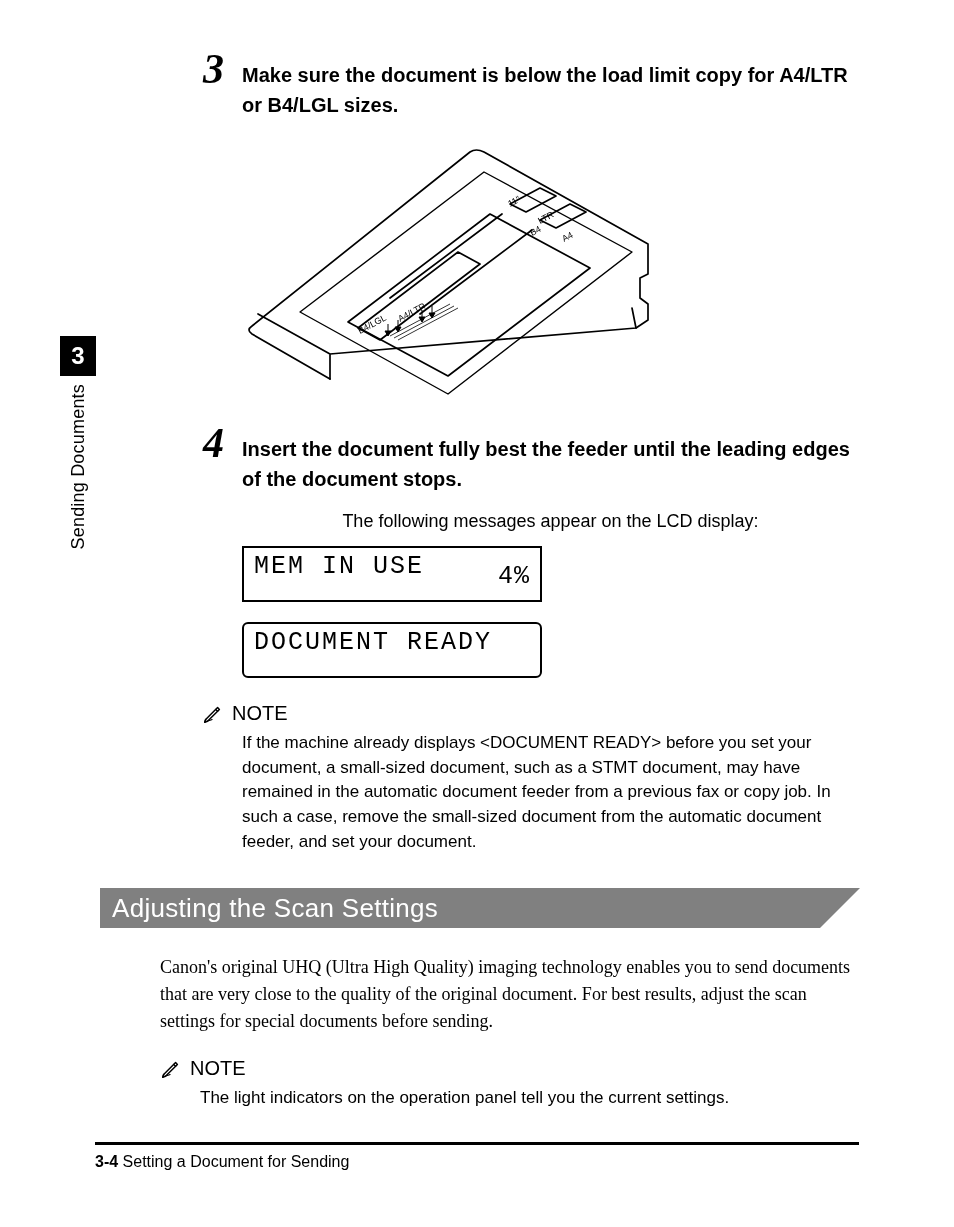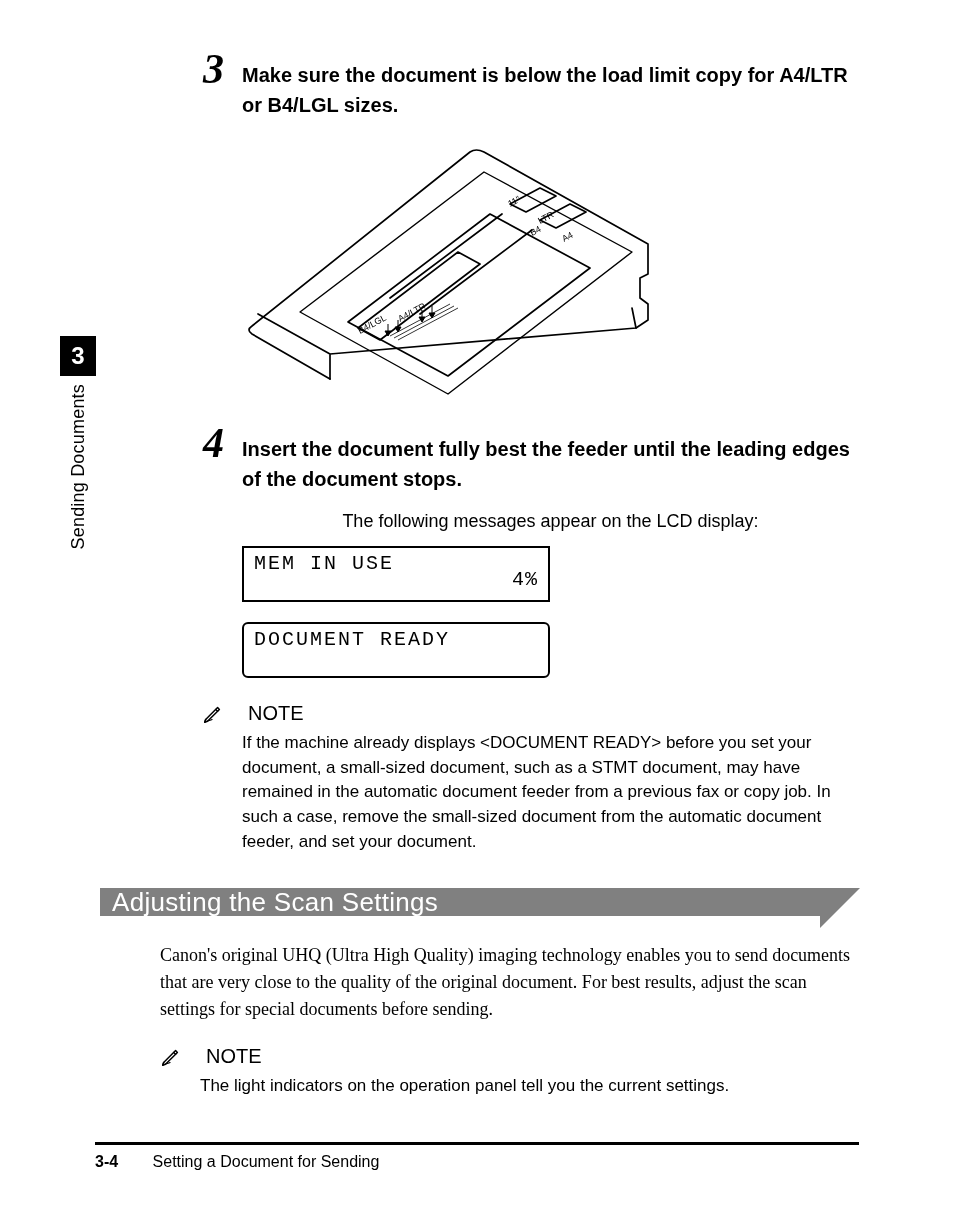--- a/index.html
+++ b/index.html
@@ -80,60 +80,60 @@
   .illustration{
     margin:24px 0 30px 80px;
     width:420px;
     height:260px;
   }
   
   .lcd{
     margin-left:82px;
     width:270px;
     border:2px solid #000;
-    padding:4px 24px 10px 10px;
+    padding:4px 16px 10px 10px;
     font-family: "Courier New", monospace;
-    font-size:20px;
+    font-size:25px;
     letter-spacing:2px;
     line-height:1.2;
     margin-top:12px;
     min-height:38px;
     position:relative;
   }
   .lcd .lcd-right{
     position:absolute;
     right:10px;
     bottom:8px;
     letter-spacing:1px;
   }
   
   .note{
     margin-left:42px;
     margin-top:24px;
   }
   .note-header{
     display:flex;
     align-items:center;
-    gap:24px;
+    gap:8px;
     font-size:20px;
   }
   .note-icon{
     width:22px;
     height:22px;
   }
   .note-body{
     margin-left:40px;
     margin-top:6px;
     font-size:17px;
     line-height:1.45;
   }
   
   .section-bar{
     margin-top:34px;
-    height:28px;
+    height:40px;
     position:relative;
     margin-left:-60px;
     width:760px;
   }
   .section-bar .fill{
     position:absolute;
     left:0; top:0; bottom:0; right:40px;
     background:#808080;
     display:flex;
     align-items:center;
@@ -164,21 +164,20 @@
     border-top:3px solid #000;
   }
   .footer{
     position:absolute;
     left:95px;
     bottom:56px;
     font-size:16px;
   }
   .footer .pg{
     font-weight:bold;
-    margin-right:30px;
     text-align:center;
   }
 </style>
 </head>
 <body>
 
 <div class="side-tab">
   <div class="tab-chip">3</div>
   <div class="tab-label">Sending Documents</div>
 </div>

